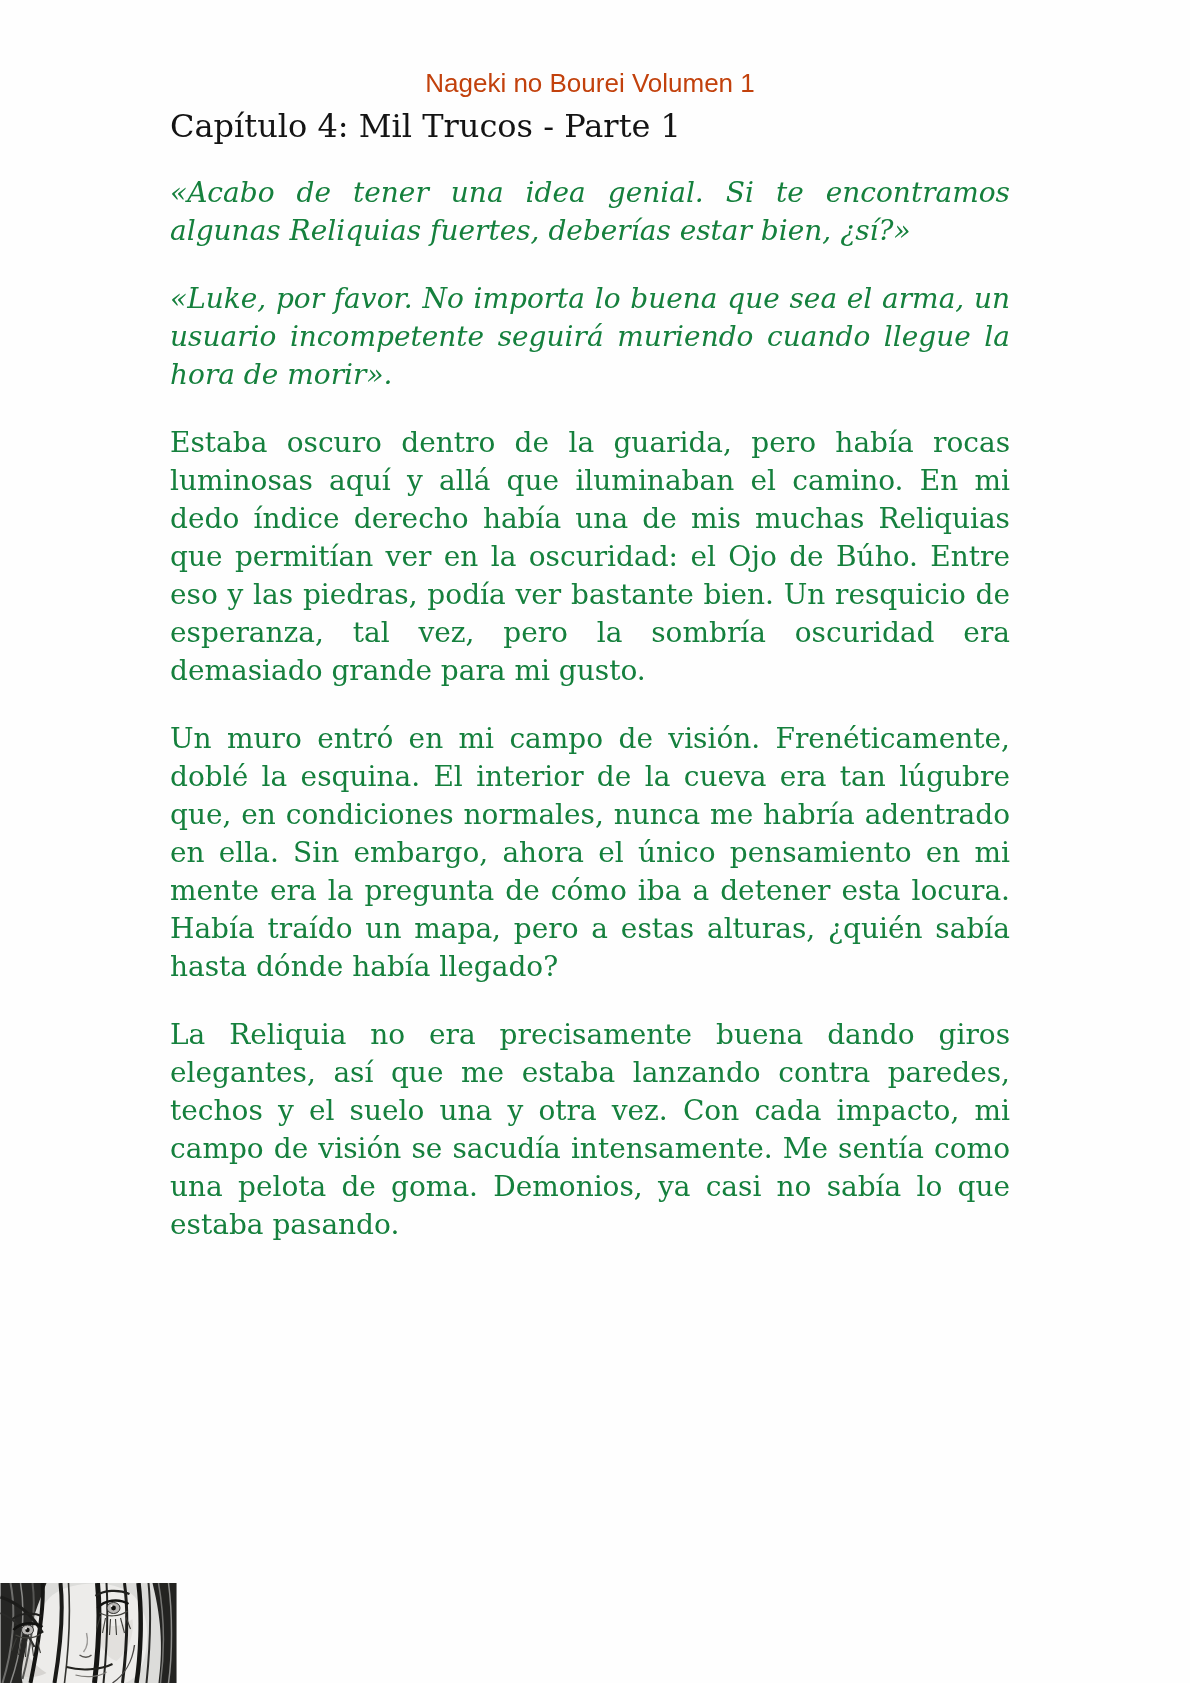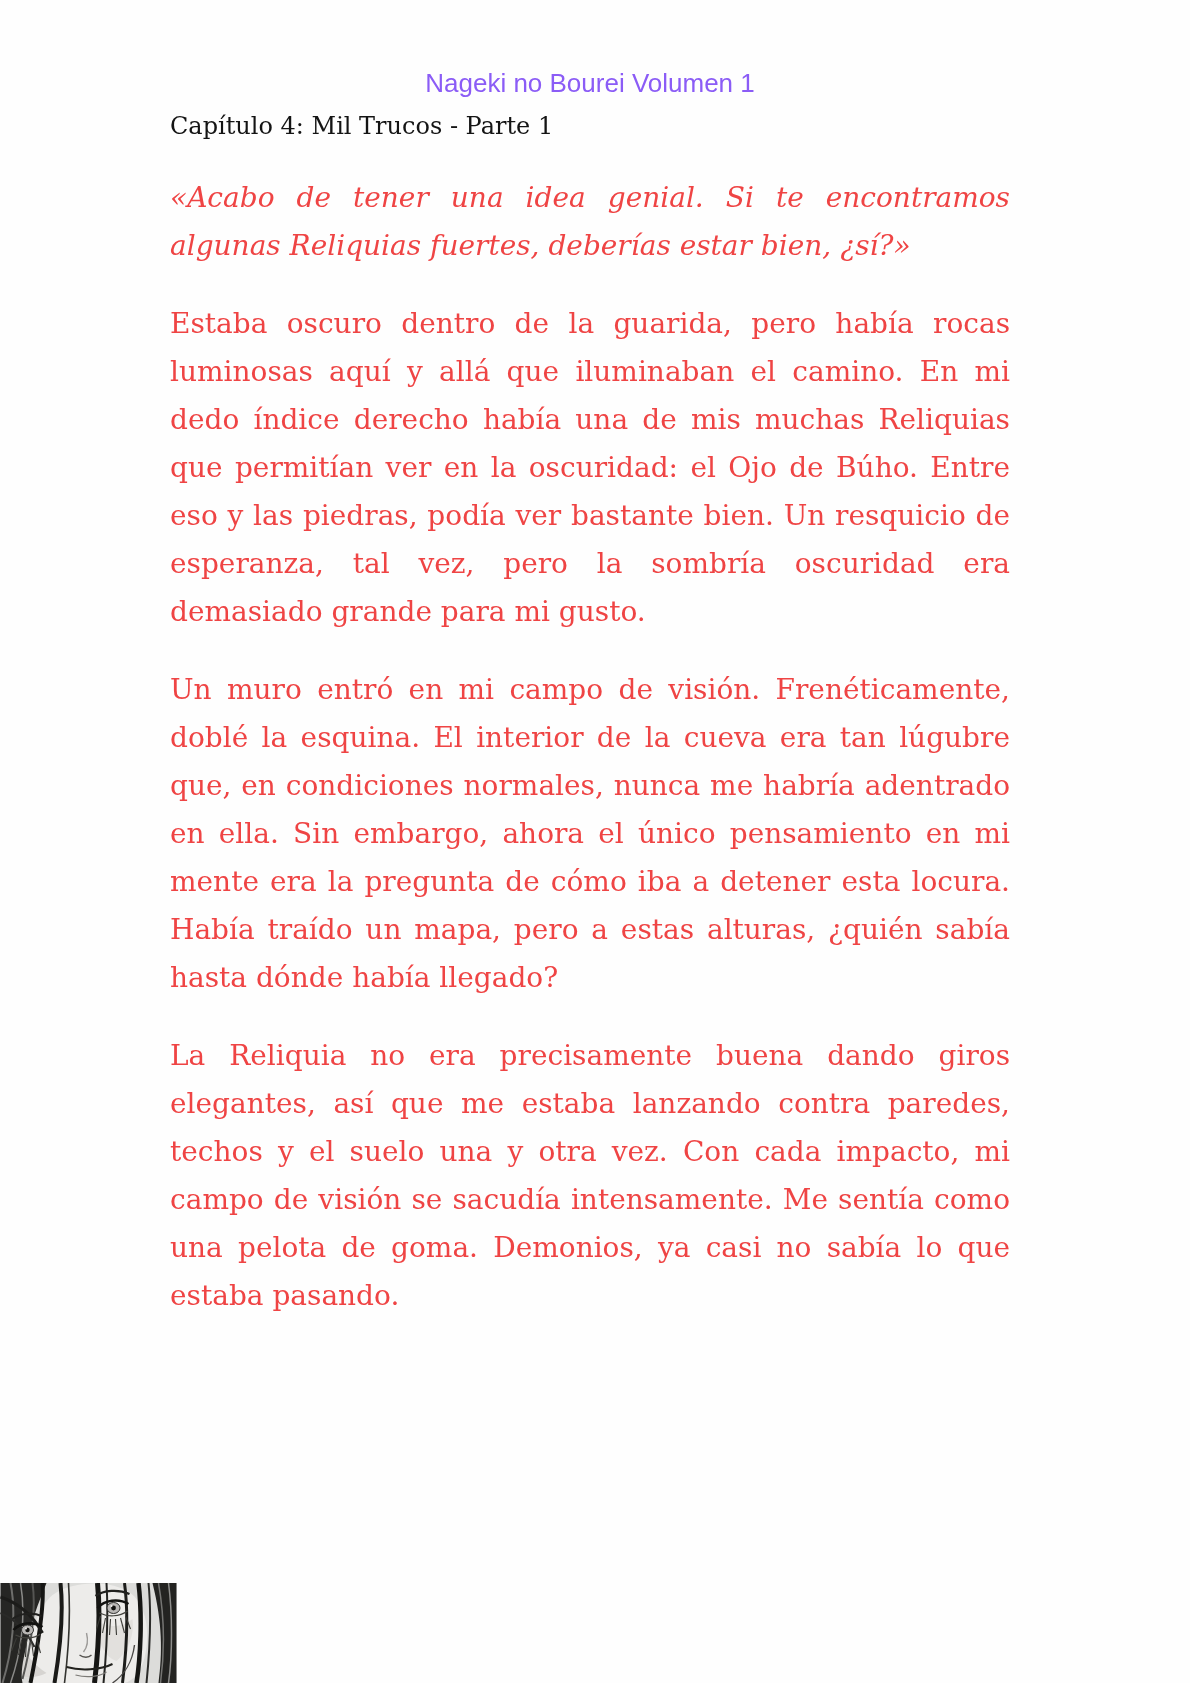--- a/index.html
+++ b/index.html
@@ -16,36 +16,36 @@
     color: #161616;
   }
   .content {
     padding: 66px 180px 0 170px;
   }
   .doc-header {
     font-family: "Liberation Sans", sans-serif;
     font-size: 26px;
     line-height: 34px;
     text-align: center;
-    color: #8b5cf6;
+    color: #c2410c;
   }
   .chapter-title {
     font-family: "DejaVu Serif", "Liberation Serif", serif;
-    font-size: 24px;
+    font-size: 32px;
     line-height: 36px;
     margin: 8px 0 0 0;
     color: #141414;
   }
   p.body-par {
     font-family: "DejaVu Serif", "Liberation Serif", serif;
     font-size: 28px;
-    line-height: 48px;
+    line-height: 38px;
     text-align: justify;
     margin: 30px 0 0 0;
-    color: #ef4444;
+    color: #15803d;
   }
   p.body-par.italic {
     font-style: italic;
   }
   .footer-illustration {
     position: absolute;
     left: 0;
     bottom: 0;
     width: 177px;
     height: 100px;
@@ -58,20 +58,21 @@
 <div class="page">
   <div class="content">
 
     <div class="doc-header">
       <div>Nageki no Bourei Volumen 1</div>
     </div>
 
     <div class="chapter-title">Capítulo 4: Mil Trucos - Parte 1</div>
 
     <p class="body-par italic">«Acabo de tener una idea genial. Si te encontramos algunas Reliquias fuertes, deberías estar bien, ¿sí?»</p>
+    <p class="body-par italic">«Luke, por favor. No importa lo buena que sea el arma, un usuario incompetente seguirá muriendo cuando llegue la hora de morir».</p>
     <p class="body-par">Estaba oscuro dentro de la guarida, pero había rocas luminosas aquí y allá que iluminaban el camino. En mi dedo índice derecho había una de mis muchas Reliquias que permitían ver en la oscuridad: el Ojo de Búho. Entre eso y las piedras, podía ver bastante bien. Un resquicio de esperanza, tal vez, pero la sombría oscuridad era demasiado grande para mi gusto.</p>
     <p class="body-par">Un muro entró en mi campo de visión. Frenéticamente, doblé la esquina. El interior de la cueva era tan lúgubre que, en condiciones normales, nunca me habría adentrado en ella. Sin embargo, ahora el único pensamiento en mi mente era la pregunta de cómo iba a detener esta locura. Había traído un mapa, pero a estas alturas, ¿quién sabía hasta dónde había llegado?</p>
     <p class="body-par">La Reliquia no era precisamente buena dando giros elegantes, así que me estaba lanzando contra paredes, techos y el suelo una y otra vez. Con cada impacto, mi campo de visión se sacudía intensamente. Me sentía como una pelota de goma. Demonios, ya casi no sabía lo que estaba pasando.</p>
 
   </div>
 
   <div class="footer-illustration">
     <svg viewBox="0 0 176 100" width="177" height="100" xmlns="http://www.w3.org/2000/svg">
 
       <rect width="176" height="100" fill="#dcdcda"></rect>

